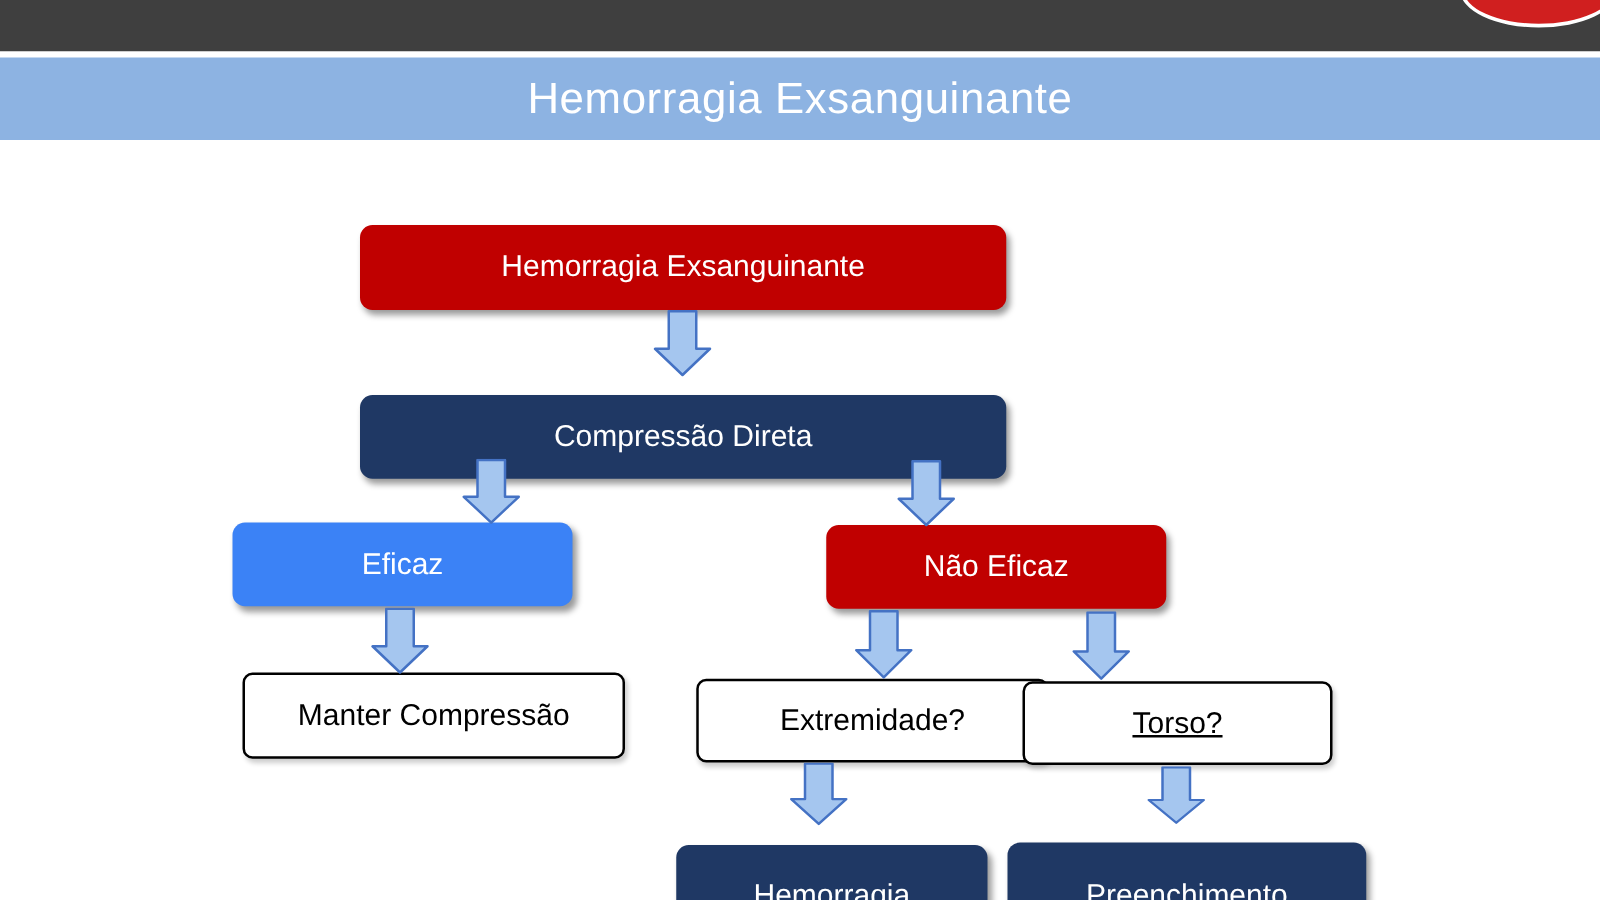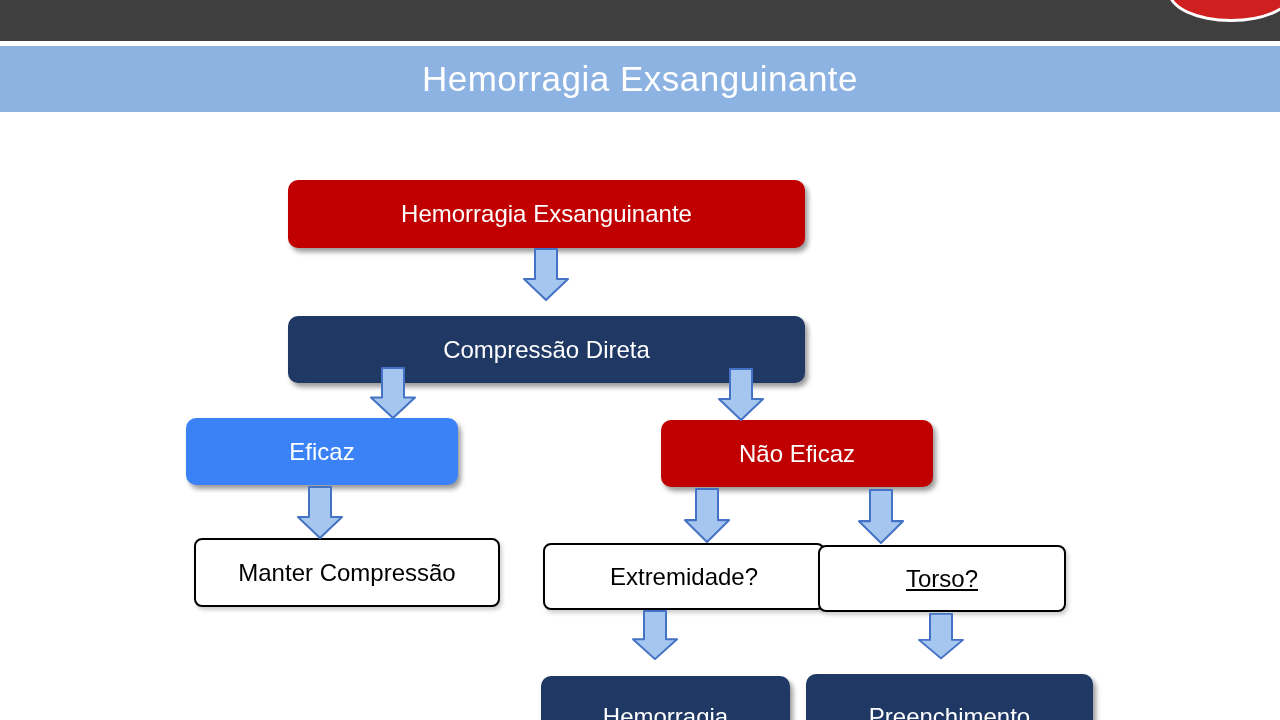--- a/index.html
+++ b/index.html
@@ -70,21 +70,21 @@
 
   .red  { background: #c00000; }
   .navy { background: #1f3864; margin-top: 16px; }
   .green{ background: #3b82f6; }
 
   #node-root          { left: 288px; top: 180px; width: 517px; height: 68px; }
   #node-compressao    { left: 288px; top: 300px; width: 517px; height: 67px; }
   #node-eficaz        { left: 186px; top: 418px; width: 272px; height: 67px; }
   #node-nao-eficaz    { left: 661px; top: 420px; width: 272px; height: 67px; }
   #node-manter        { left: 153px; top: 538px; width: 306px; height: 69px; margin-left: 41px; }
-  #node-extremidade   { left: 543px; top: 543px; width: 282px; height: 67px; }
+  #node-extremidade   { left: 557px; top: 543px; width: 282px; height: 67px; }
   #node-torso         { left: 818px; top: 545px; width: 248px; height: 67px; text-decoration: underline; }
   #node-torniquete    { left: 541px; top: 660px; width: 249px; height: 82px; }
   #node-preenchimento { left: 806px; top: 658px; width: 287px; height: 86px; }
 
   
   .arrow { position: absolute; }
   .arrow polygon {
     fill: #a5c6ef;
     stroke: #4472c4;
     stroke-width: 2;

